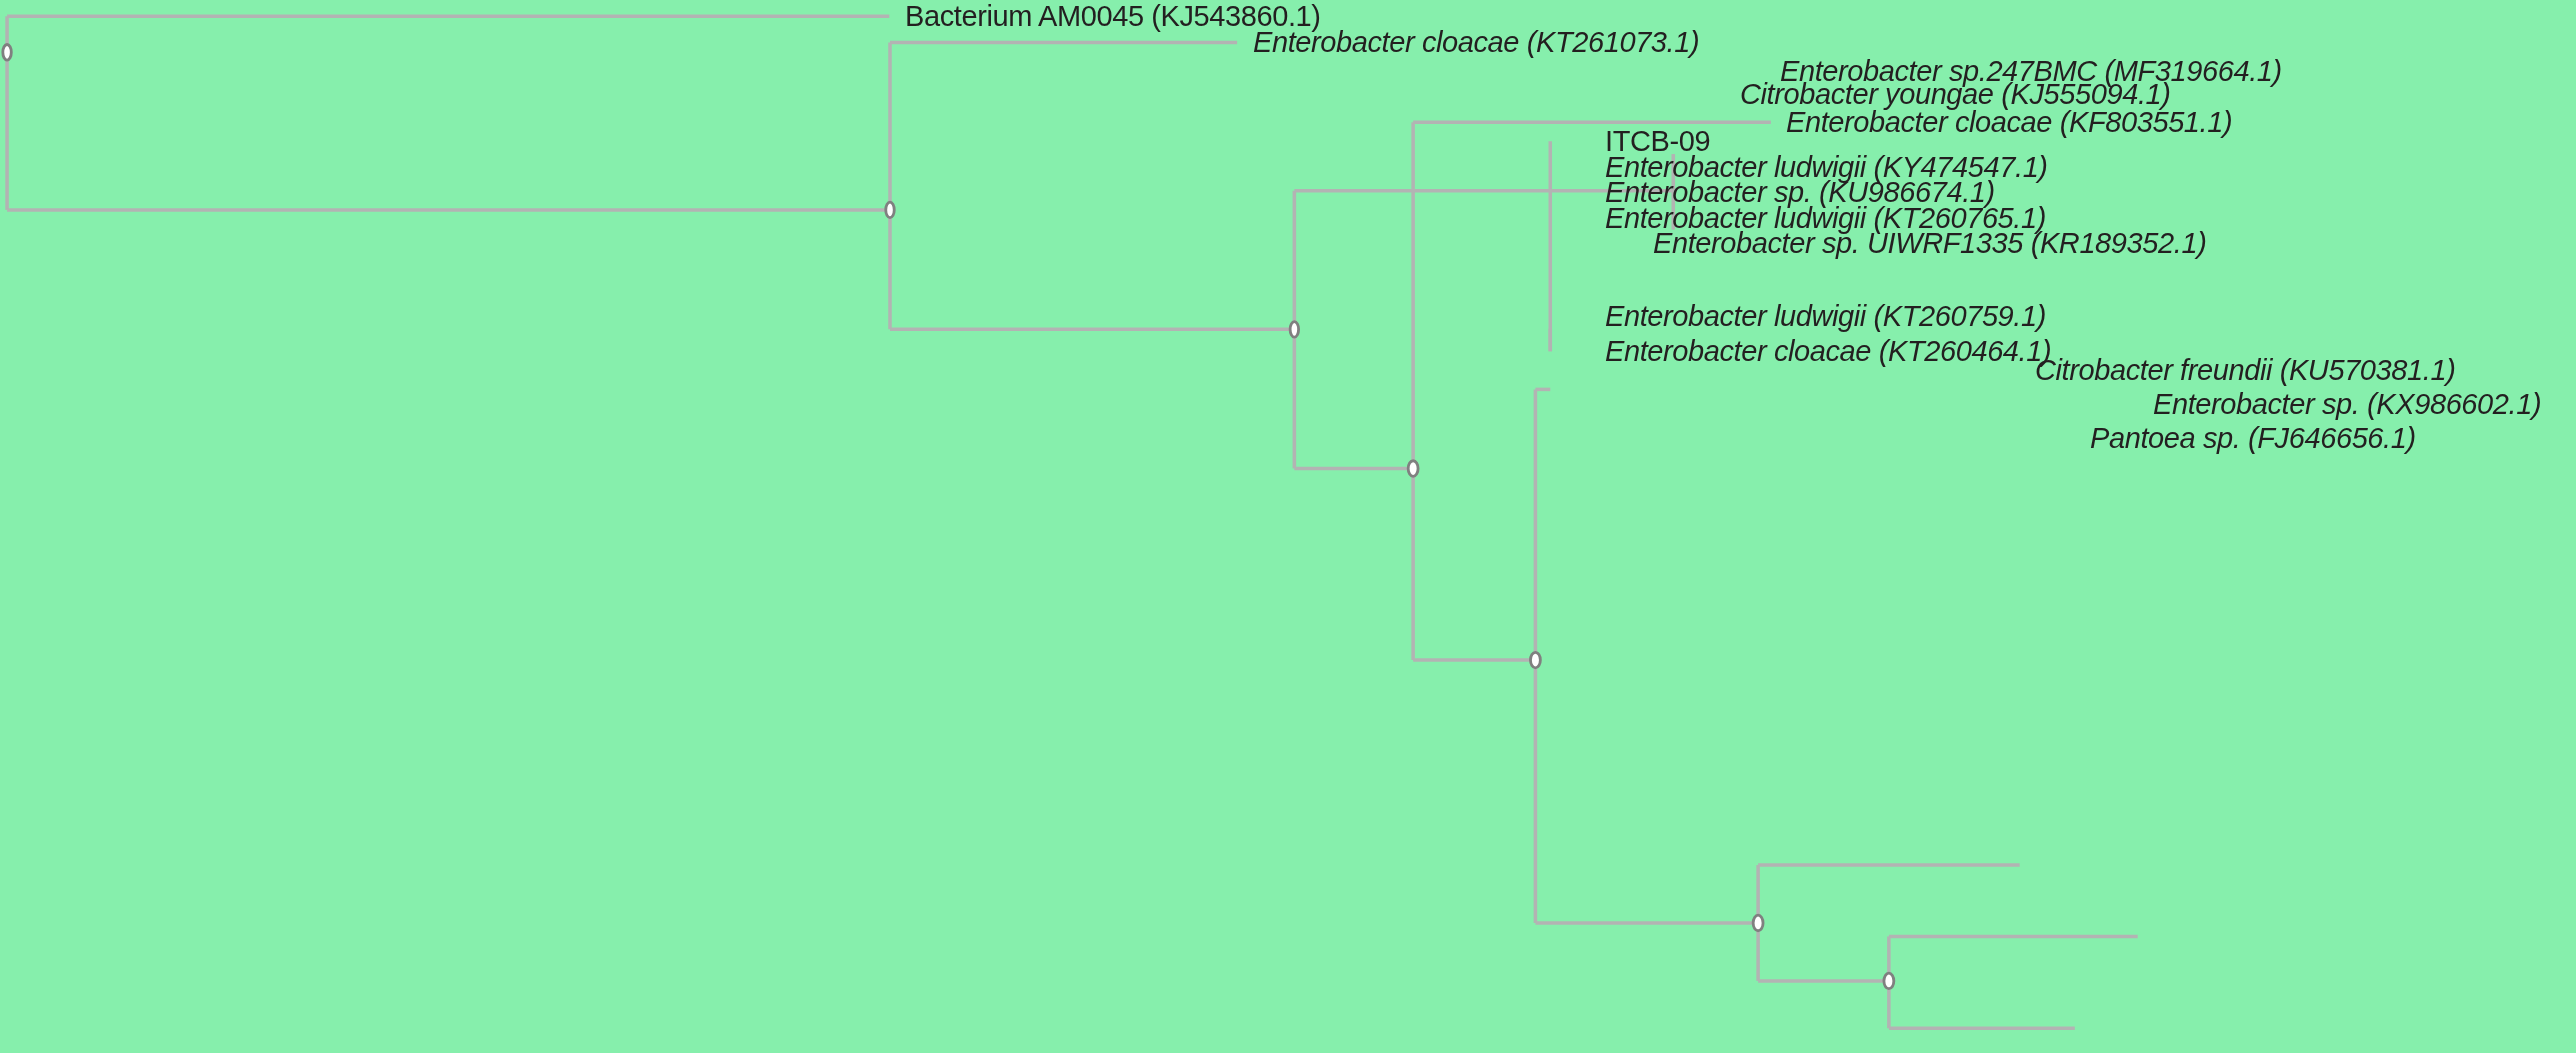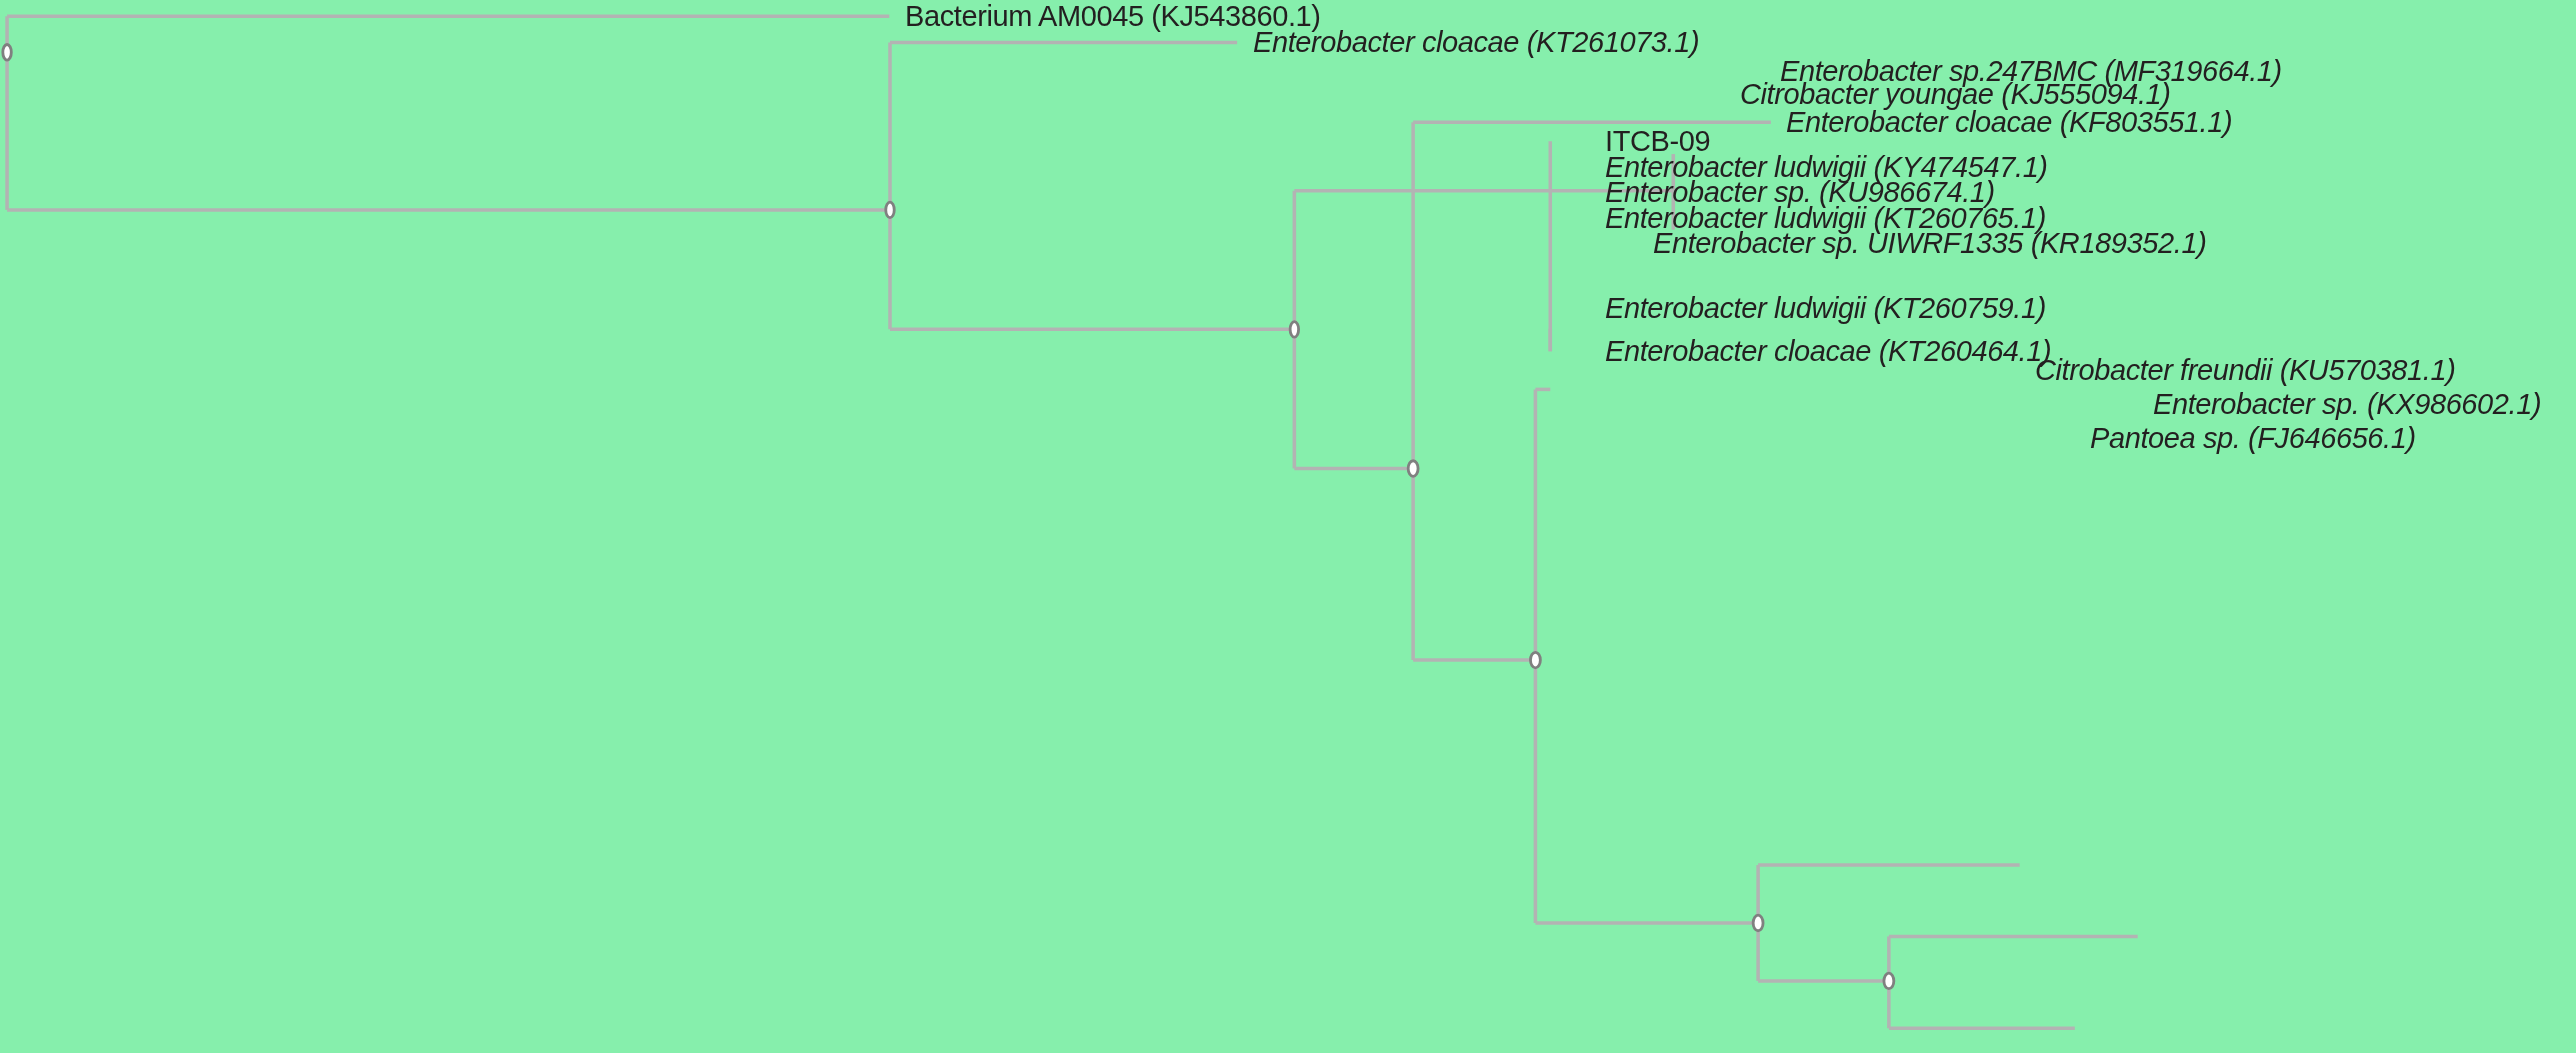--- a/index.html
+++ b/index.html
@@ -90,20 +90,20 @@
   <div class="tip-label roman" style="left: 905px; top: 16.3px; color: rgb(35, 31, 32);">Bacterium AM0045 (KJ543860.1)</div>
   <div class="tip-label italic" style="left: 1253px; top: 42px; color: rgb(35, 31, 32);">Enterobacter cloacae (KT261073.1)</div>
   <div class="tip-label italic" style="left: 1780px; top: 71px; color: rgb(35, 31, 32);">Enterobacter sp.247BMC (MF319664.1)</div>
   <div class="tip-label italic" style="left: 1692px; top: 94px; color: rgb(35, 31, 32); margin-left: 48px;">Citrobacter youngae (KJ555094.1)</div>
   <div class="tip-label italic" style="left: 1786px; top: 122px; color: rgb(35, 31, 32);">Enterobacter cloacae (KF803551.1)</div>
   <div class="tip-label roman" style="left: 1605px; top: 141px; color: rgb(35, 31, 32);">ITCB-09</div>
   <div class="tip-label italic" style="left: 1605px; top: 167px; color: rgb(35, 31, 32);">Enterobacter ludwigii (KY474547.1)</div>
   <div class="tip-label italic" style="left: 1605px; top: 192px; color: rgb(35, 31, 32);">Enterobacter sp. (KU986674.1)</div>
   <div class="tip-label italic" style="left: 1605px; top: 218px; color: rgb(35, 31, 32);">Enterobacter ludwigii (KT260765.1)</div>
   <div class="tip-label italic" style="left: 1605px; top: 243px; color: rgb(35, 31, 32); margin-left: 48px;">Enterobacter sp. UIWRF1335 (KR189352.1)</div>
-  <div class="tip-label italic" style="left: 1605px; top: 308px; color: rgb(35, 31, 32);">Enterobacter ludwigii (KT260759.1)</div>
+  <div class="tip-label italic" style="left: 1605px; top: 316px; color: rgb(35, 31, 32);">Enterobacter ludwigii (KT260759.1)</div>
   <div class="tip-label italic" style="left: 1605px; top: 351px; color: rgb(35, 31, 32);">Enterobacter cloacae (KT260464.1)</div>
   <div class="tip-label italic" style="left: 2035px; top: 370px; color: rgb(35, 31, 32);">Citrobacter freundii (KU570381.1)</div>
   <div class="tip-label italic" style="left: 2153px; top: 404px; color: rgb(35, 31, 32); text-align: center;">Enterobacter sp. (KX986602.1)</div>
   <div class="tip-label italic" style="left: 2090px; top: 438px; color: rgb(35, 31, 32);">Pantoea sp. (FJ646656.1)</div>
 
 </div>
 
 
 </body></html>

